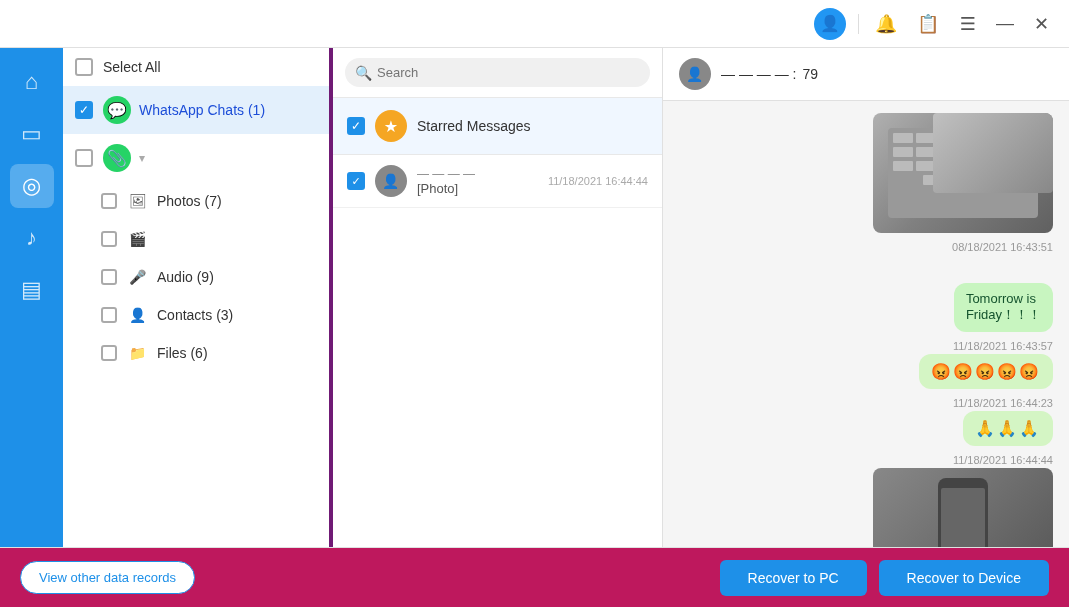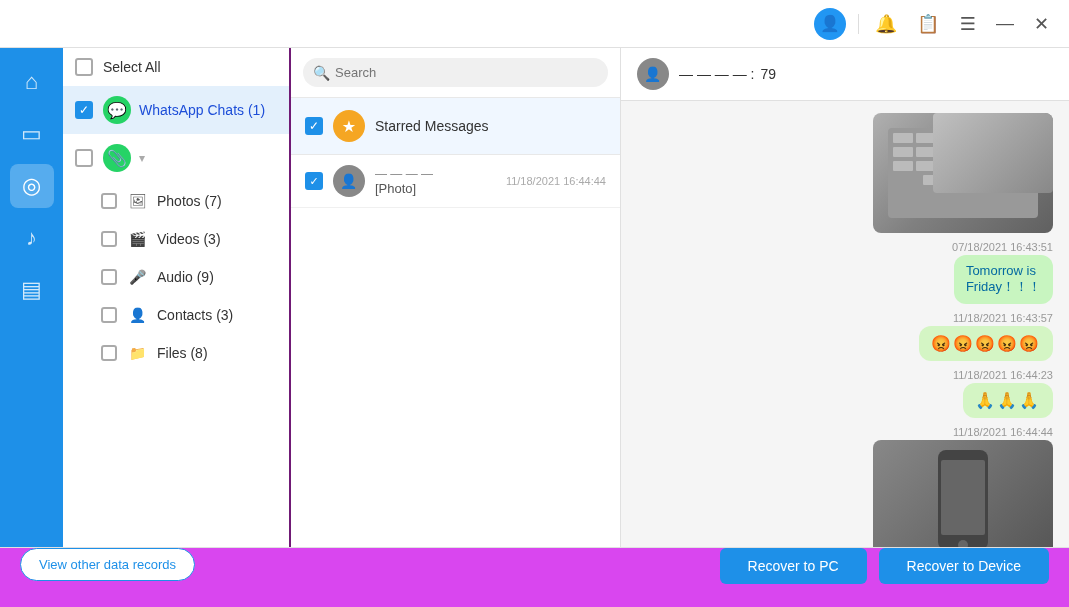--- a/index.html
+++ b/index.html
@@ -16,21 +16,21 @@
 
     
     .main-content { display: flex; flex: 1; overflow: hidden; }
 
     
     .sidebar { width: 63px; background: #1e90e8; display: flex; flex-direction: column; align-items: center; padding-top: 12px; gap: 8px; flex-shrink: 0; }
     .sidebar-item { width: 44px; height: 44px; display: flex; align-items: center; justify-content: center; border-radius: 8px; cursor: pointer; color: rgba(255,255,255,0.8); font-size: 20px; }
     .sidebar-item.active { background: rgba(255,255,255,0.25); color: white; }
 
     
-    .left-panel { width: 228px; background: #fff; border-right: 2px solid #701a75; display: flex; flex-direction: column; flex-shrink: 0; }
+    .left-panel { width: 270px; background: #fff; border-right: 4px solid #701a75; display: flex; flex-direction: column; flex-shrink: 0; }
     .left-panel-content { flex: 1; overflow-y: auto; }
 
     .tree-item { display: flex; align-items: center; padding: 10px 12px; cursor: pointer; }
     .tree-item.selected { background: #e3f0fc; }
 
     .checkbox { width: 18px; height: 18px; border: 2px solid #aaa; border-radius: 3px; flex-shrink: 0; display: flex; align-items: center; justify-content: center; margin-right: 10px; }
     .checkbox.checked { background: #1e90e8; border-color: #1e90e8; color: white; font-size: 12px; }
 
     .item-icon { width: 28px; height: 28px; border-radius: 50%; display: flex; align-items: center; justify-content: center; margin-right: 8px; font-size: 16px; flex-shrink: 0; }
     .item-icon.green { background: #25D366; color: white; }
@@ -67,29 +67,29 @@
     .right-header { display: flex; align-items: center; padding: 10px 16px; background: #fff; border-bottom: 1px solid #e0e0e0; }
     .right-avatar { width: 32px; height: 32px; border-radius: 50%; background: #888; display: flex; align-items: center; justify-content: center; color: white; font-size: 14px; margin-right: 10px; }
     .right-name { font-size: 14px; color: #333; }
     .right-count { font-size: 14px; color: #333; margin-left: 6px; }
 
     .chat-messages { flex: 1; overflow-y: auto; padding: 12px 16px; display: flex; flex-direction: column; gap: 8px; }
 
     .msg-bubble-right { display: flex; flex-direction: column; align-items: flex-end; }
     .msg-time-label { font-size: 11px; color: #999; margin-bottom: 2px; }
     .bubble { padding: 8px 12px; border-radius: 12px; font-size: 13px; max-width: 220px; }
-    .bubble.green { background: #c8f5c0; color: #0369a1; }
+    .bubble.green { background: #c8f5c0; color: #14532d; margin-top: 28px; }
     .bubble.emoji { background: #d4f5c4; color: #333; letter-spacing: 2px; font-size: 16px; }
 
     .msg-image { width: 180px; height: 120px; background: #ddd; border-radius: 8px; overflow: hidden; display: flex; align-items: center; justify-content: center; }
     .keyboard-img { background: linear-gradient(135deg, #c8c8c8, #a0a0a0); }
     .phone-img { background: linear-gradient(135deg, #888, #555); }
 
     
-    .bottom-bar { height: 60px; background: #d946ef; border-top: 1px solid #e0e0e0; display: flex; align-items: flex-start; padding: 0 20px; flex-shrink: 0; }
+    .bottom-bar { height: 60px; background: #be185d; border-top: 1px solid #e0e0e0; display: flex; align-items: center; padding: 0 20px; flex-shrink: 0; }
     .view-other-btn { border: 1.5px solid #1e90e8; color: #1e90e8; background: white; padding: 8px 18px; border-radius: 20px; font-size: 13px; cursor: pointer; }
     .bottom-spacer { flex: 1; }
     .recover-btn { padding: 10px 28px; border-radius: 6px; font-size: 14px; cursor: pointer; border: none; color: white; background: #1e90e8; margin-left: 12px; }
   </style>
 </head>
 <body>
 
 <div class="app-container">
 
   <div class="title-bar">
@@ -136,36 +136,35 @@
 
         <div class="sub-items">
           <div class="sub-item">
             <div class="sub-checkbox"></div>
             <div class="sub-icon">🖼</div>
             <span class="item-label">Photos (7)</span>
           </div>
           <div class="sub-item">
             <div class="sub-checkbox"></div>
             <div class="sub-icon">🎬</div>
-            <span class="item-label">Videos (3)</span>
           </div>
           <div class="sub-item">
             <div class="sub-checkbox"></div>
             <div class="sub-icon">🎤</div>
             <span class="item-label">Audio (9)</span>
           </div>
           <div class="sub-item">
             <div class="sub-checkbox"></div>
             <div class="sub-icon">👤</div>
             <span class="item-label">Contacts (3)</span>
           </div>
           <div class="sub-item">
             <div class="sub-checkbox"></div>
             <div class="sub-icon">📁</div>
-            <span class="item-label">Files (8)</span>
+            <span class="item-label">Files (6)</span>
           </div>
         </div>
       </div>
     </div>
 
     <div class="middle-panel">
       <div class="search-bar">
         <div class="search-wrapper">
           <span class="search-icon-inner">🔍</span>
           <input class="search-input" type="text" placeholder="Search" style="">
@@ -224,21 +223,21 @@
               <rect x="56" y="38" width="20" height="10" rx="1" fill="#bbb"></rect>
               <rect x="79" y="38" width="20" height="10" rx="1" fill="#bbb"></rect>
               <rect x="102" y="38" width="20" height="10" rx="1" fill="#bbb"></rect>
               <rect x="125" y="38" width="20" height="10" rx="1" fill="#bbb"></rect>
               <rect x="40" y="52" width="80" height="10" rx="1" fill="#bbb"></rect>
             </svg>
           </div>
         </div>
 
         <div class="msg-bubble-right">
-          <div class="msg-time-label">07/18/2021 16:43:51</div>
+          <div class="msg-time-label">08/18/2021 16:43:51</div>
           <div class="bubble green">Tomorrow is<br>Friday！！！</div>
         </div>
 
         <div class="msg-bubble-right">
           <div class="msg-time-label">11/18/2021 16:43:57</div>
           <div class="bubble emoji">😡😡😡😡😡</div>
         </div>
 
         <div class="msg-bubble-right">
           <div class="msg-time-label">11/18/2021 16:44:23</div>

